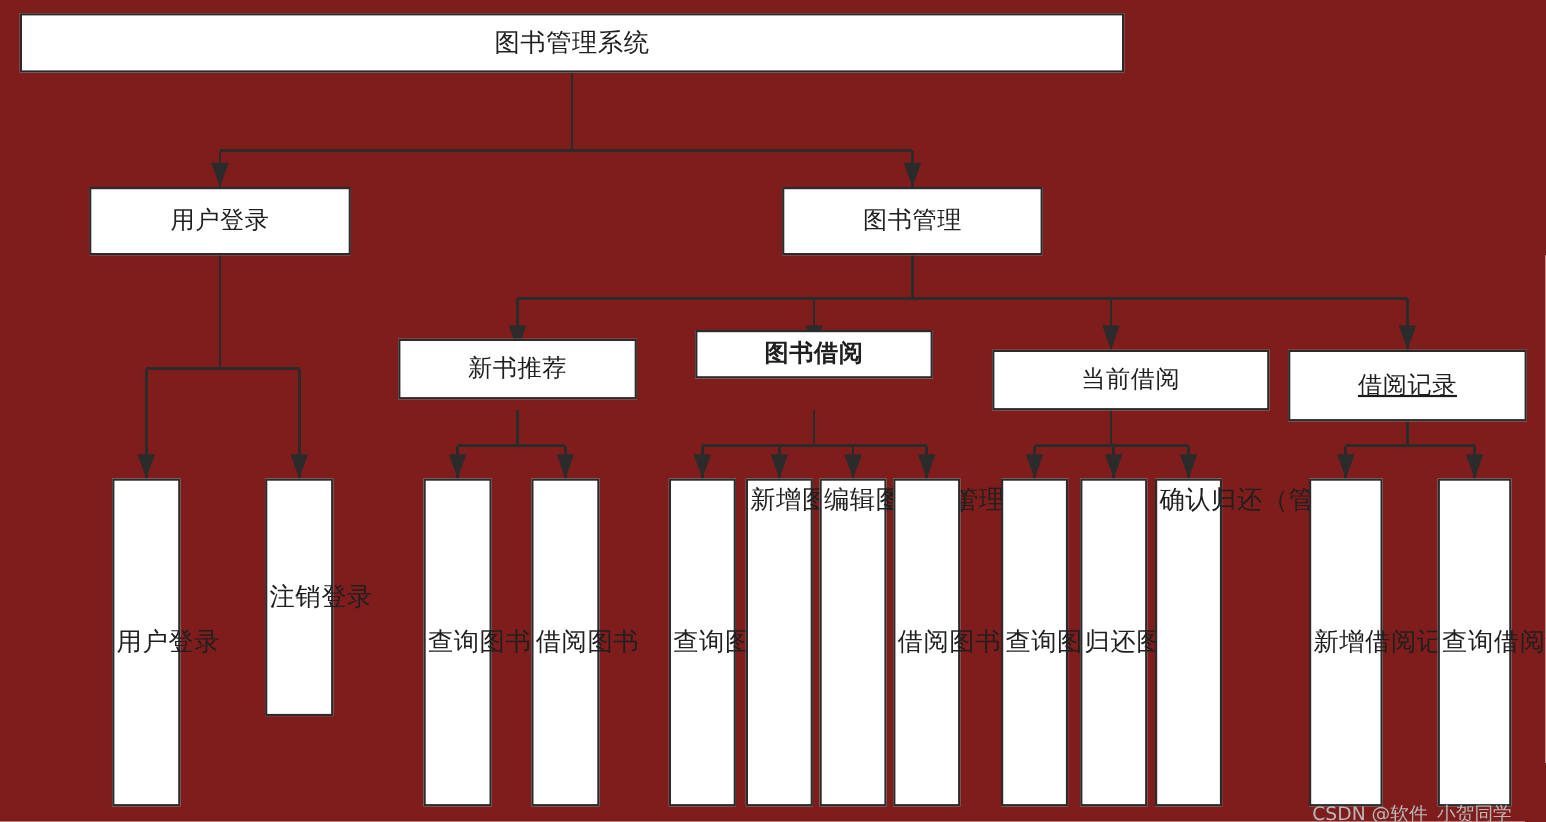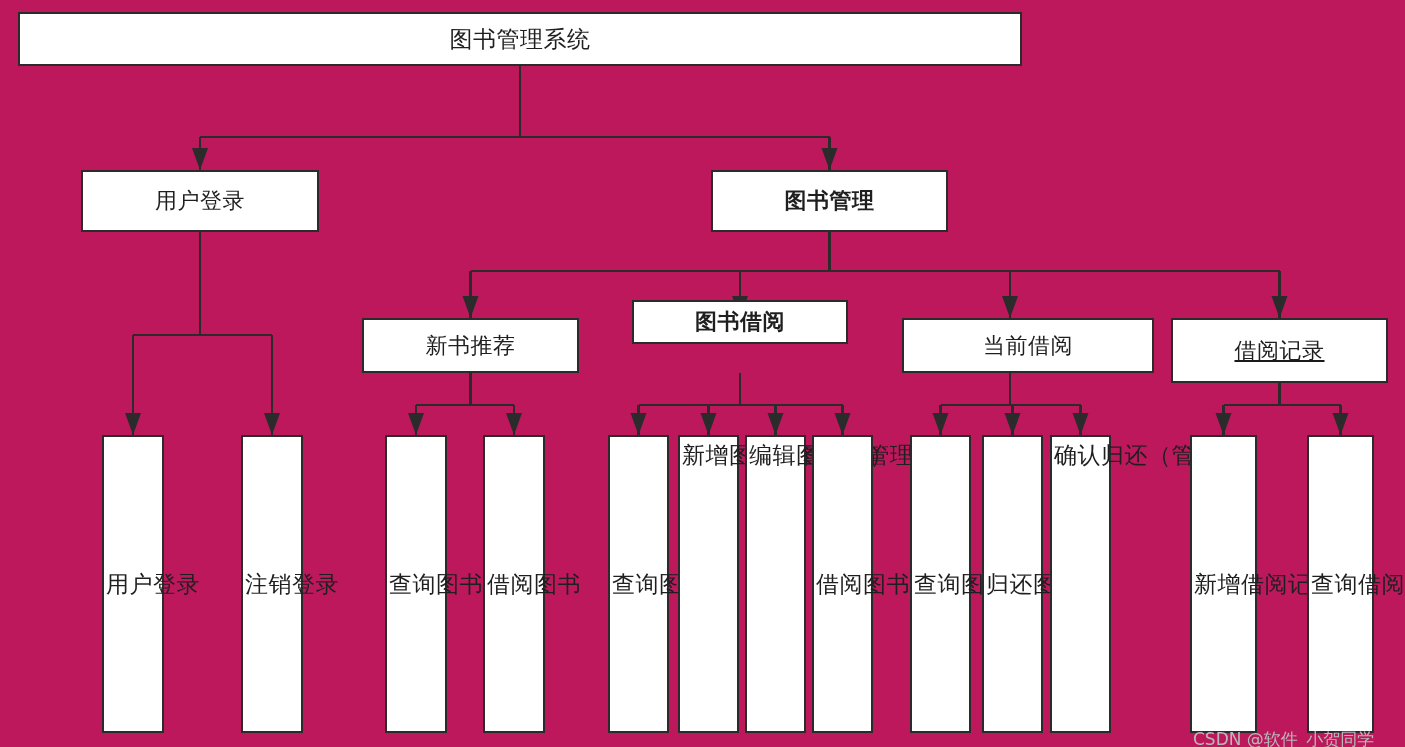--- a/index.html
+++ b/index.html
@@ -9,21 +9,21 @@
     background: #ffffff;
   }
   body {
     font-family: "DejaVu Sans", "Liberation Sans", sans-serif;
     color: #1a1a1a;
   }
   #canvas {
     position: relative;
     width: 1405px;
     height: 747px;
-    background: #be185d;
+    background: #7f1d1d;
     overflow: hidden;
   }
   #edges {
     position: absolute;
     left: 0;
     top: 0;
     width: 1405px;
     height: 747px;
     pointer-events: none;
   }
@@ -137,39 +137,39 @@
       <line x1="1340.5" y1="405" x2="1340.5" y2="435" stroke="#2b2b2b" stroke-width="2.6" shape-rendering="crispEdges"></line>
       <polygon points="1332.5,413 1348.5,413 1340.5,435" fill="#2b2b2b"></polygon>
     </svg>
   <div id="nodes">
       <div class="node h root" style="left: 18px; top: 12px; width: 1004px; height: 54px;">
         <span class="label">图书管理系统</span>
       </div>
       <div class="node h" style="left: 81px; top: 170px; width: 238px; height: 62px;">
         <span class="label">用户登录</span>
       </div>
-      <div class="node h" style="left: 711px; top: 170px; width: 237px; height: 62px; font-weight: bold;">
+      <div class="node h" style="left: 711px; top: 170px; width: 237px; height: 62px;">
         <span class="label">图书管理</span>
       </div>
-      <div class="node h" style="left: 362px; top: 318px; width: 217px; height: 55px;">
+      <div class="node h" style="left: 362px; top: 308px; width: 217px; height: 55px;">
         <span class="label">新书推荐</span>
       </div>
       <div class="node h" style="left: 632px; top: 300px; width: 216px; height: 44px; font-weight: bold;">
         <span class="label">图书借阅</span>
       </div>
       <div class="node h" style="left: 902px; top: 318px; width: 252px; height: 55px;">
         <span class="label">当前借阅</span>
       </div>
       <div class="node h" style="left: 1171px; top: 318px; width: 217px; height: 65px; text-decoration: underline;">
         <span class="label">借阅记录</span>
       </div>
       <div class="node v mid" style="left: 102px; top: 435px; width: 62px; height: 298px;">
         <span class="label">用户登录</span>
       </div>
-      <div class="node v mid" style="left: 241px; top: 435px; width: 62px; height: 298px;">
+      <div class="node v mid" style="left: 241px; top: 435px; width: 62px; height: 216px;">
         <span class="label">注销登录</span>
       </div>
       <div class="node v mid" style="left: 385px; top: 435px; width: 62px; height: 298px;">
         <span class="label">查询图书</span>
       </div>
       <div class="node v mid" style="left: 483px; top: 435px; width: 62px; height: 298px;">
         <span class="label">借阅图书</span>
       </div>
       <div class="node v mid" style="left: 608px; top: 435px; width: 61px; height: 298px;">
         <span class="label">查询图书</span>

